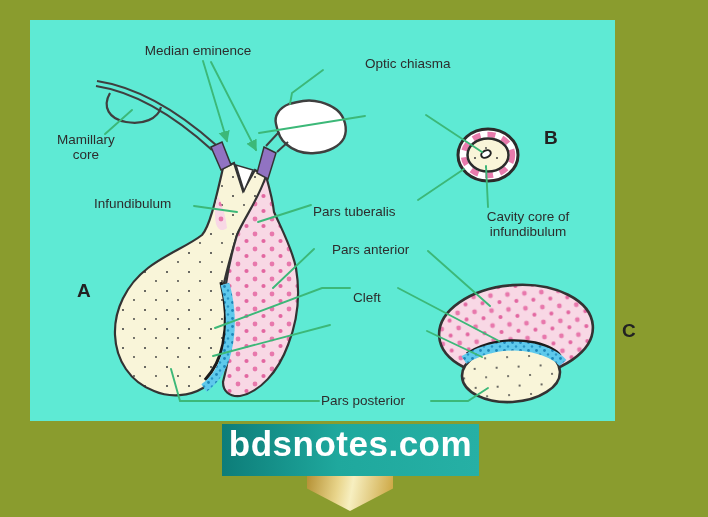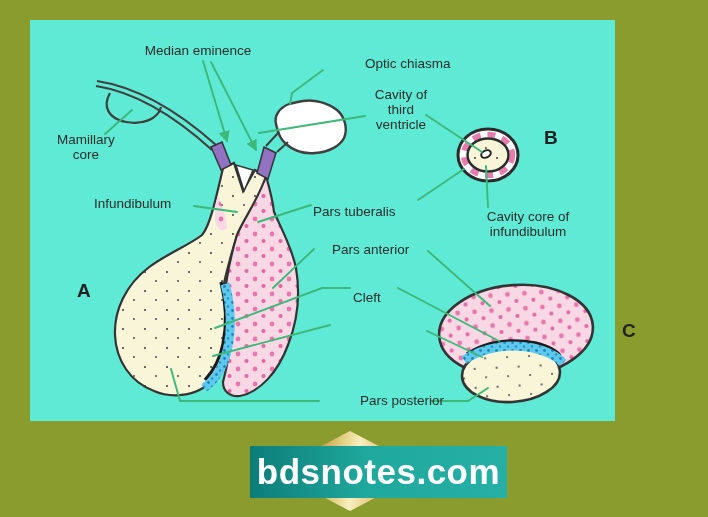--- a/index.html
+++ b/index.html
@@ -20,23 +20,23 @@
   .lbl.center{text-align:center;white-space:normal;}
   .lbl.big{font-size:19px;font-weight:bold;color:#222;}
   .lbl span{display:block;}
   
   .diamond{
     position:absolute;left:307px;top:431px;width:86px;height:80px;
     background:linear-gradient(100deg,#a8801f 0%,#e8d48a 40%,#f7efc0 55%,#caa23a 100%);
     clip-path:polygon(50% 0,100% 28%,100% 72%,50% 100%,0 72%,0 28%);
   }
   .banner{
-    position:absolute;left:222px;top:446px;width:257px;height:52px;
+    position:absolute;left:222px;top:424px;width:257px;height:52px;
     background:linear-gradient(90deg,#0d7d79 0%,#1fa89d 45%,#26b0a5 100%);
-    display:flex;align-items:center;justify-content:center;margin-left:28px;
+    display:flex;align-items:flex-start;justify-content:center;
   }
   .banner .wm{
     color:#ffffff;font-size:35px;font-weight:800;letter-spacing:0.5px;
     font-family:"Liberation Sans","DejaVu Sans",sans-serif;
   }
 </style>
 </head>
 <body>
 
 <div class="panel">
@@ -134,25 +134,20 @@
       <path d="M 397,311 L 452,337"></path>
       <path d="M 289,381 L 150,381 L 141,349"></path>
       <path d="M 401,381 L 438,381 L 458,368"></path>
     </g>
   </svg>
 
   <div class="lbl center" style="left:101px;top:23px;width:134px;">Median eminence</div>
 
   <div class="lbl" style="left:303px;top:36px;margin-left:32px;">Optic chiasma</div>
 
-  <div class="lbl center" style="left:331px;top:67px;width:80px;">
-    <span>Cavity of</span>
-    <span>third</span>
-    <span>ventricle</span>
-  </div>
 
   <div class="lbl center" style="left:16px;top:112px;width:80px;">
     <span>Mamillary</span>
     <span>core</span>
   </div>
 
   <div class="lbl" style="left:64px;top:176px;">Infundibulum</div>
 
   <div class="lbl" style="left:283px;top:184px;">Pars tuberalis</div>
 
@@ -161,21 +156,21 @@
     <span>infundibulum</span>
   </div>
 
   <div class="lbl big" style="left:514px;top:110px;">B</div>
 
   <div class="lbl" style="left:302px;top:222px;">Pars anterior</div>
 
   <div class="lbl" style="left:323px;top:261px;margin-top:9px;">Cleft</div>
 
 
-  <div class="lbl" style="left:291px;top:373px;margin-left:39px;">Pars posterior</div>
+  <div class="lbl" style="left:291px;top:373px;">Pars posterior</div>
 
   <div class="lbl big" style="left:47px;top:263px;">A</div>
 
   <div class="lbl big" style="left:592px;top:303px;">C</div>
 </div>
 
 <div class="diamond"></div>
 <div class="banner">
   <span class="wm">bdsnotes.com</span>
 </div>

